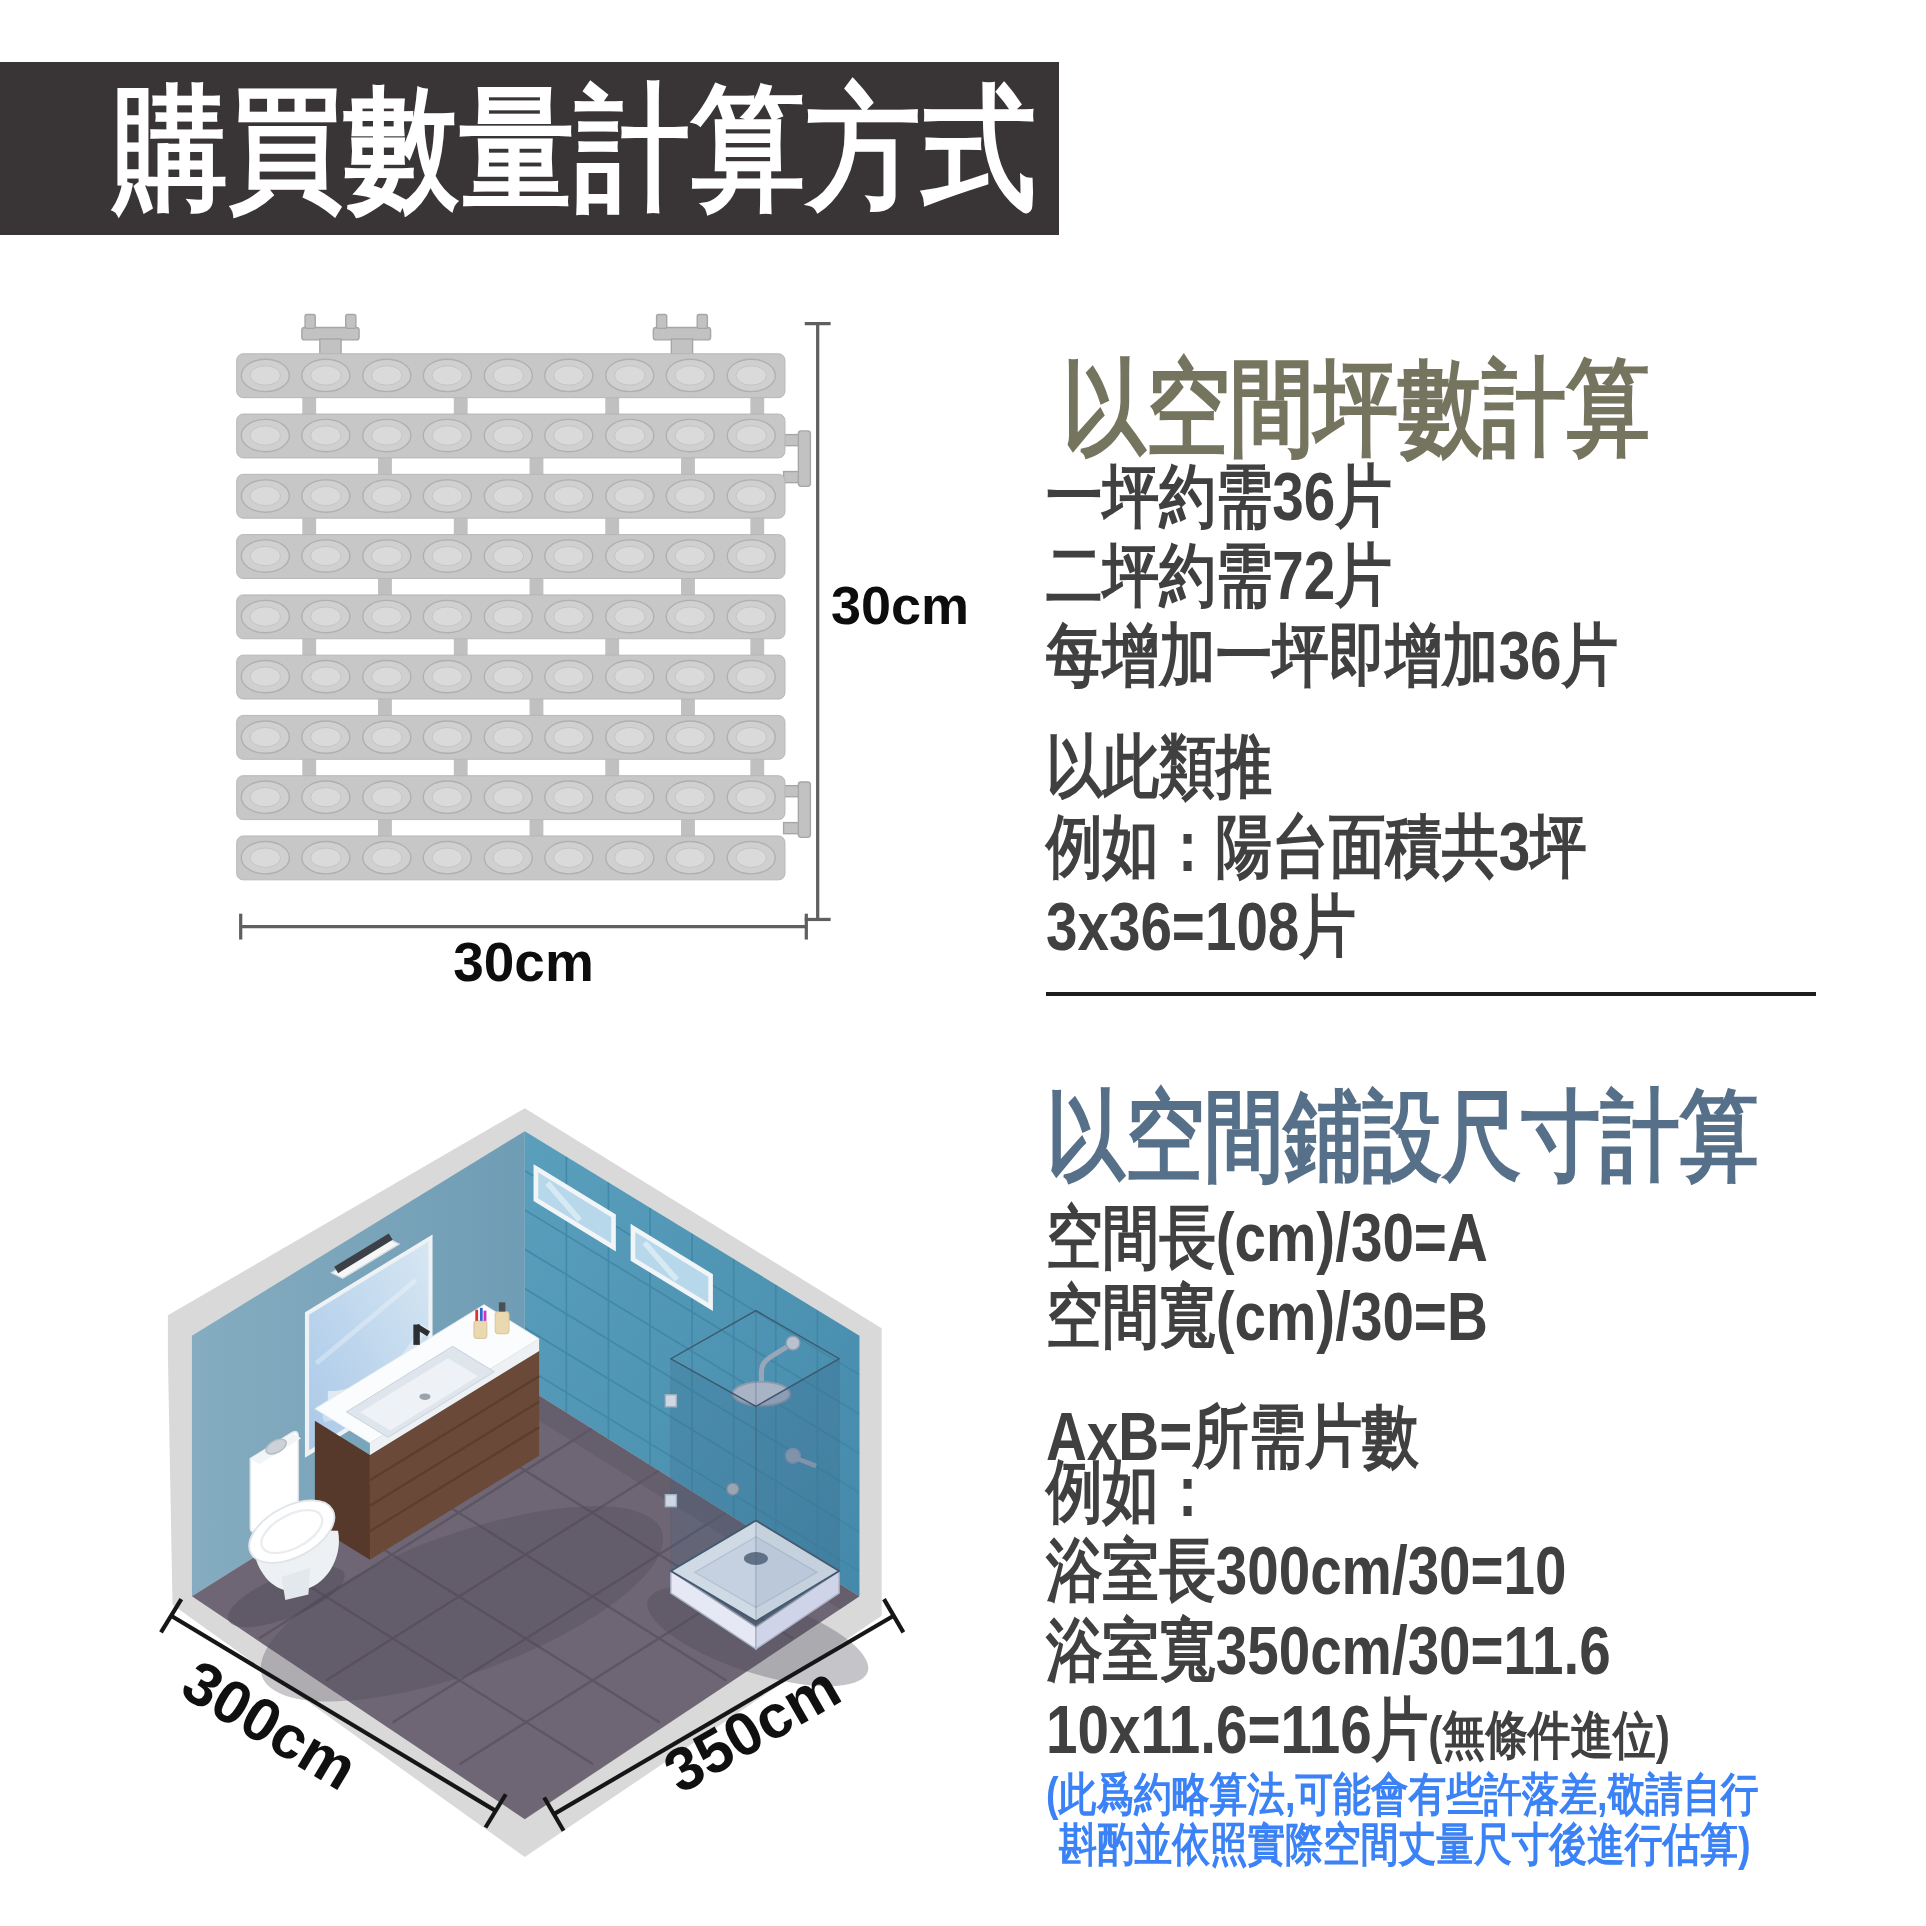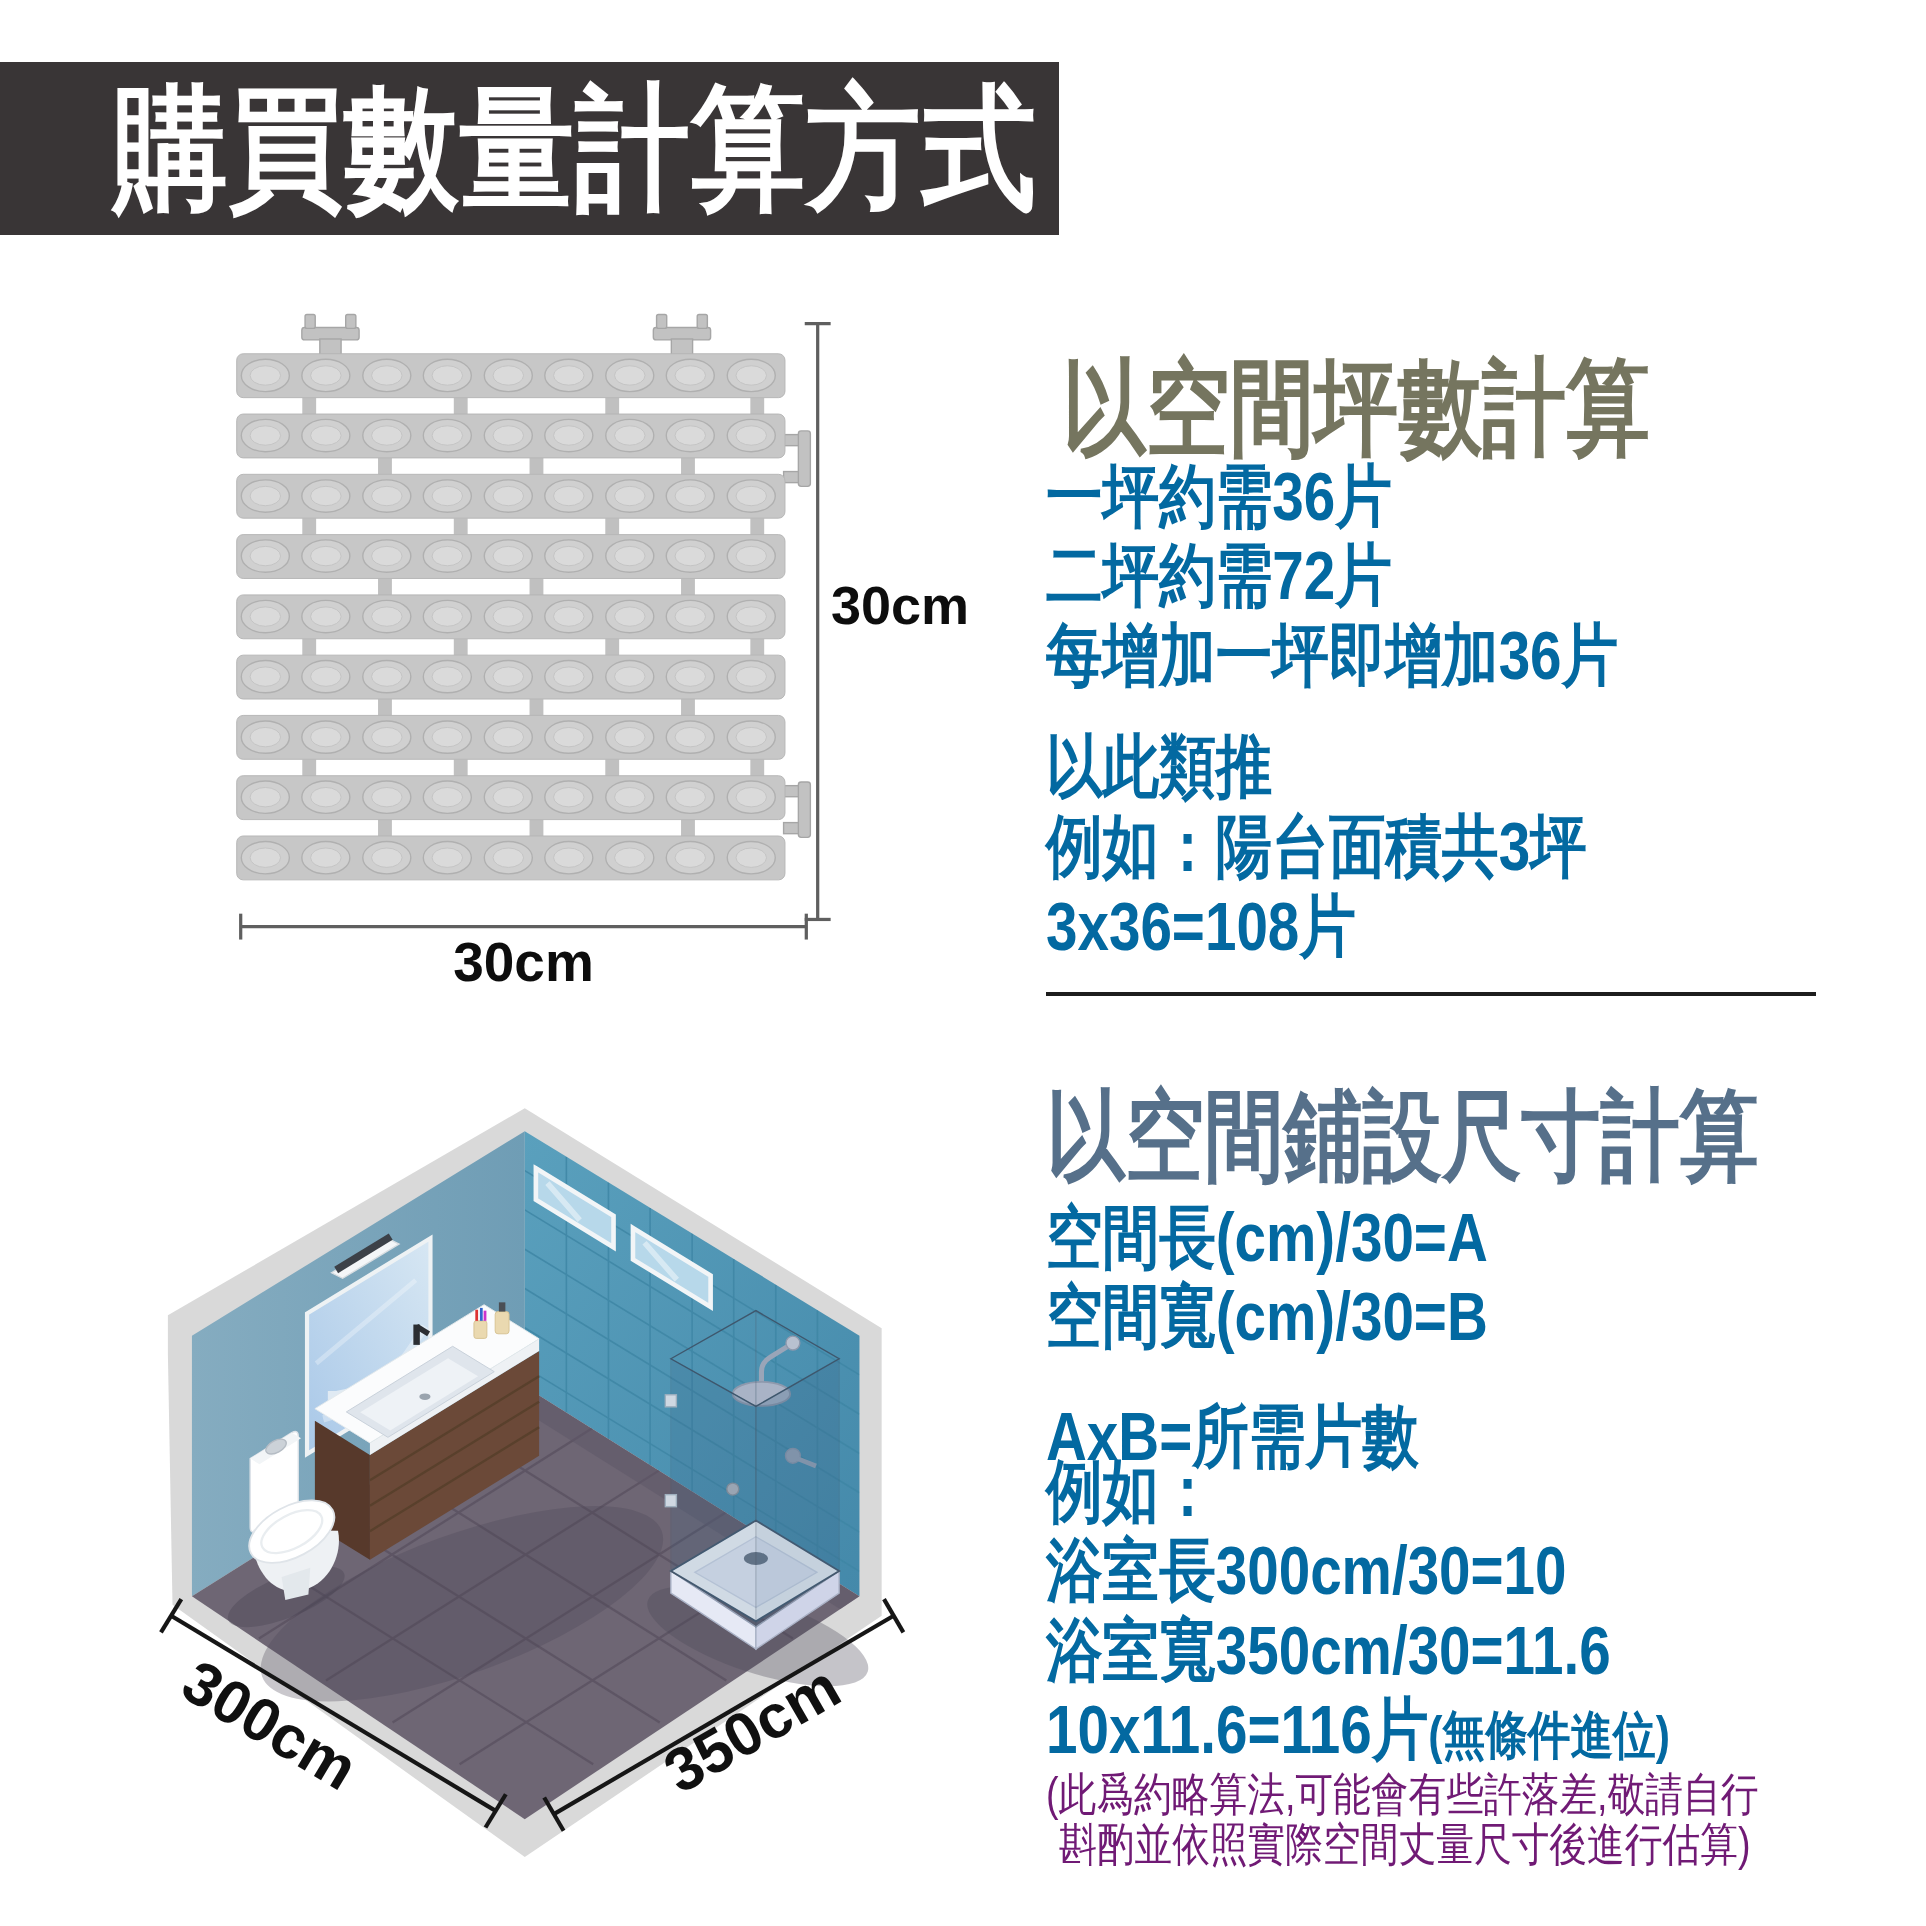--- a/index.html
+++ b/index.html
@@ -15,22 +15,22 @@
   
   .banner{left:0;top:62px;width:1059px;height:173px;background:#393536;}
   .banner-title{
     position:absolute;left:113px;top:0;height:173px;line-height:173px;
     font-size:135px;font-weight:900;color:#ffffff;letter-spacing:0.9px;
   }
 
   
   .h-ping{left:1046px;top:339px;font-size:105px;font-weight:900;color:#75755F;margin-left:16px;}
   .h-size{left:1046px;top:1071px;font-size:99px;font-weight:900;color:#56708A;}
-  .bodyline{left:1046px;font-size:69px;font-weight:700;color:#0369a1;}
-  .smallline{left:1046px;font-size:46px;font-weight:400;color:#701a75;}
+  .bodyline{left:1046px;font-size:69px;font-weight:700;color:#404040;}
+  .smallline{left:1046px;font-size:46px;font-weight:700;color:#3b82f6;}
   .divider{left:1046px;top:992px;width:770px;height:3.7px;background:#1d1d1d;}
   .result-note{font-size:52px;font-weight:700;}
 
   
   .lab-30r{left:831px;top:574px;font-size:54px;font-weight:700;color:#0d0d0d;}
   .lab-30b{left:237px;top:930px;width:573px;text-align:center;font-size:55px;font-weight:700;color:#0d0d0d;}
 
   
   .bathroom{left:129px;top:1086px;width:786px;height:809px;}
   .iso-label{

